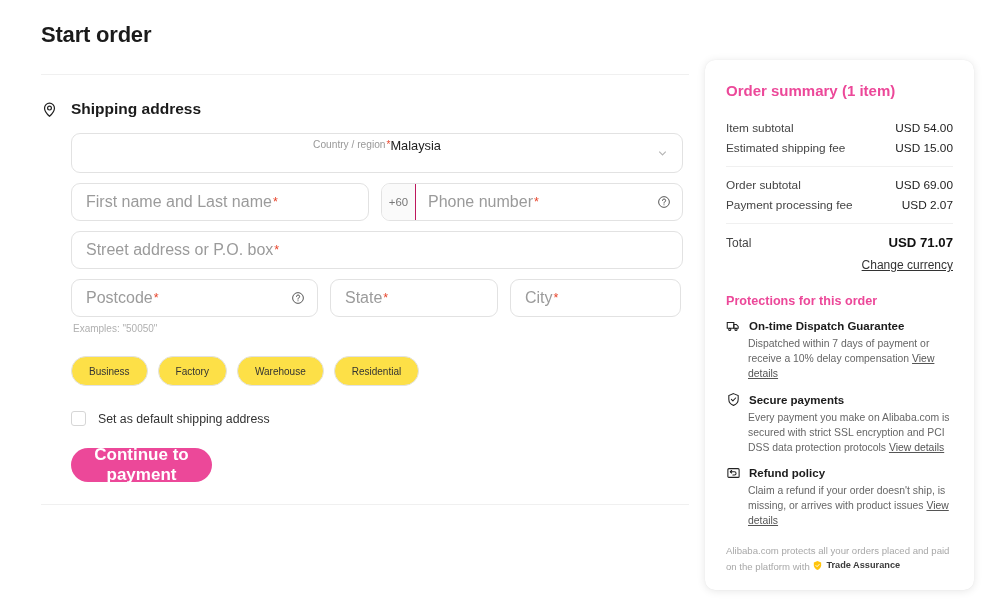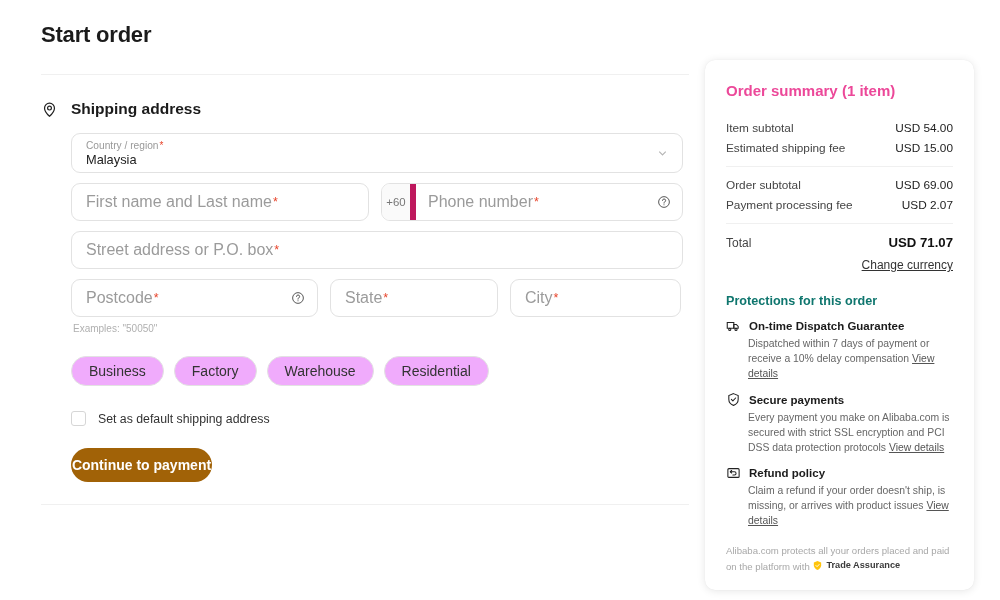--- a/index.html
+++ b/index.html
@@ -78,21 +78,21 @@
     border-radius: 9px;
     background: #ffffff;
     height: 38px;
     display: flex;
     align-items: center;
     padding: 0 14px;
     font-size: 12.4px;
   }
   .field.tall {
     height: 40px;
-    flex-direction: column;
+    flex-direction: row;
     align-items: flex-start;
     justify-content: center;
     padding: 4px 14px;
   }
   .field .flabel {
     font-size: 10.2px;
     color: #999999;
     line-height: 13px;
   }
   .field .fvalue {
@@ -115,21 +115,21 @@
     display: flex;
     border: 1px solid #e2e2e2;
     border-radius: 9px;
     overflow: hidden;
     height: 38px;
     background: #fff;
   }
   .phone-prefix {
     width: 34px;
     background: #fafafa;
-    border-right: 6px solid #be185d;
+    border-right: 1px solid #be185d;
     display: flex;
     align-items: center;
     justify-content: center;
     font-size: 11.4px;
     color: #777777;
   }
   .phone-input {
     flex: 1;
     display: flex;
     align-items: center;
@@ -153,23 +153,23 @@
   }
 
   .chips { display: flex; gap: 10px; margin-top: 22px; }
   .chip {
     border: 1px solid #e2e2e2;
     border-radius: 20px;
     height: 30px;
     padding: 0 17px;
     display: flex;
     align-items: center;
-    font-size: 14px;
+    font-size: 10px;
     color: #333333;
-    background: #f0abfc;
+    background: #fde047;
   }
 
   .checkrow {
     display: flex;
     align-items: center;
     gap: 12px;
     margin-top: 25px;
   }
   .cbox {
     width: 15px; height: 15px;
@@ -177,23 +177,23 @@
     border-radius: 3px;
     background: #fff;
   }
   .checkrow .lbl { font-size: 12.3px; color: #333333; }
 
   .cta {
     margin-top: 22px;
     width: 141px;
     height: 34px;
     border-radius: 18px;
-    background: #a16207;
+    background: #ec4899;
     color: #ffffff;
-    font-size: 14px;
+    font-size: 17px;
     font-weight: bold;
     display: flex;
     align-items: center;
     justify-content: center;
     border: none;
     cursor: pointer;
     font-family: "Liberation Sans", sans-serif;
   }
 
   .hr-bottom { margin-top: 22px; }
@@ -240,21 +240,21 @@
     margin-top: 5px;
     font-size: 12px;
     color: #333333;
     text-decoration: underline;
     cursor: pointer;
   }
 
   .prot-title {
     font-size: 12.6px;
     font-weight: bold;
-    color: #0f766e;
+    color: #ec4899;
     margin-top: 22px;
   }
   .prot {
     margin-top: 11px;
   }
   .prot-head {
     display: flex;
     align-items: center;
     gap: 8px;
   }

